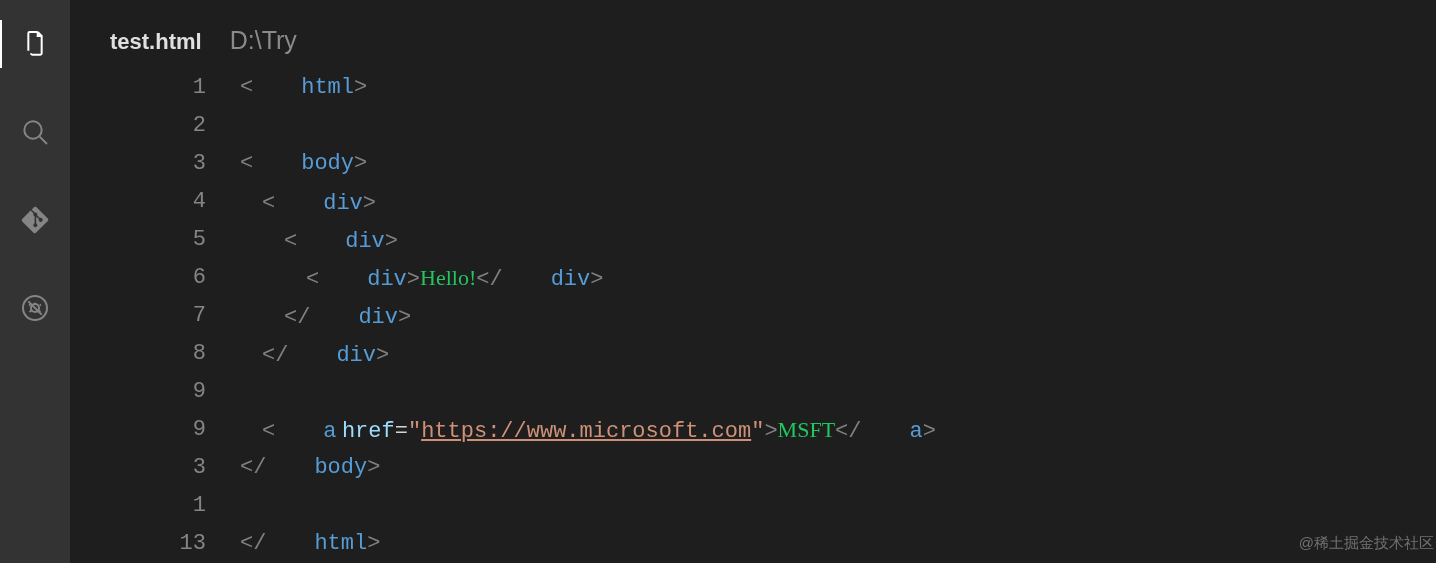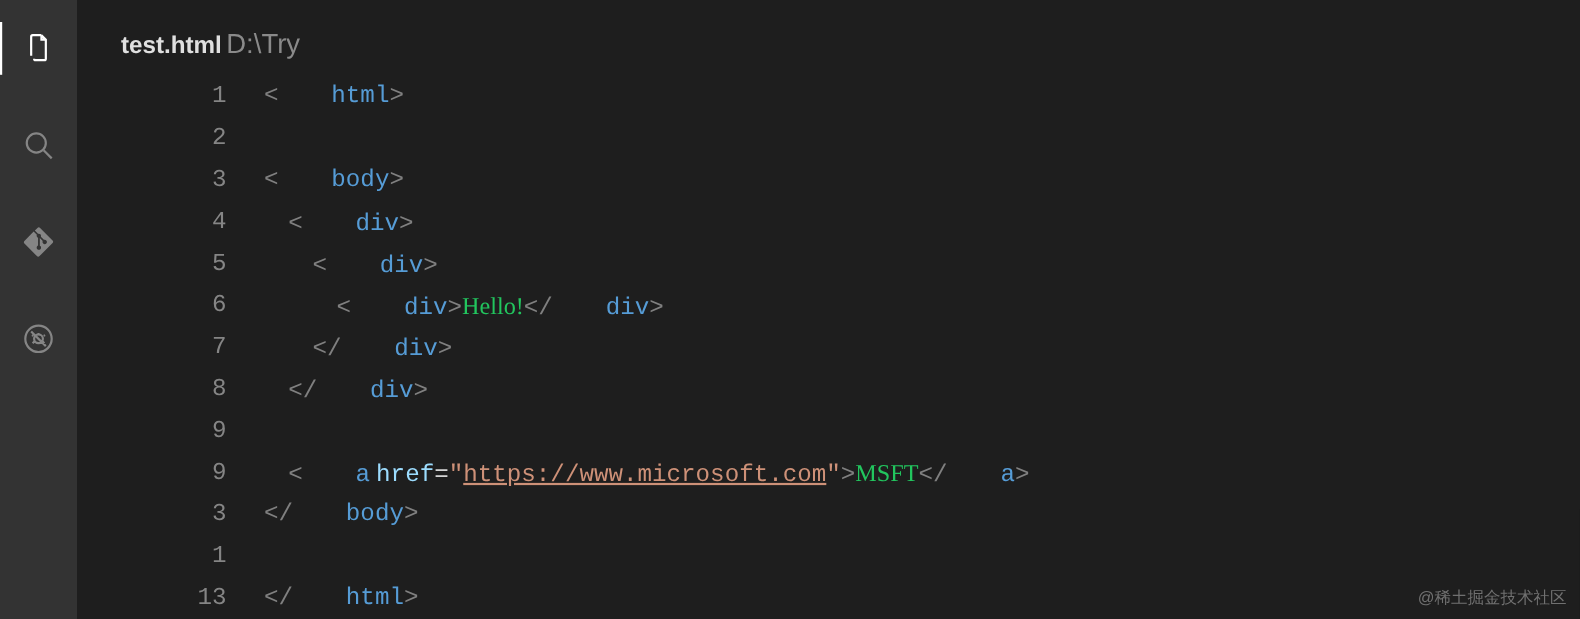--- a/index.html
+++ b/index.html
@@ -8,40 +8,40 @@
 
   
   .activity-bar { width: 70px; background: #333333; display: flex; flex-direction: column; align-items: center; padding-top: 20px; gap: 40px; }
   .activity-item { width: 70px; height: 48px; display: flex; align-items: center; justify-content: center; cursor: pointer; position: relative; }
   .activity-item svg { width: 32px; height: 32px; stroke: #858585; fill: none; stroke-width: 1.5; }
   .activity-item.active svg { stroke: #ffffff; }
   .activity-item.active::before { content:""; position:absolute; left:0; top:0; bottom:0; width:2px; background:#fff; }
 
   
   .main { flex:1; display:flex; flex-direction:column; background:#1e1e1e; position:relative; }
-  .title-row { display:flex; align-items:baseline; gap:4px; padding: 26px 0 14px 40px; font-family: "Segoe UI", sans-serif; }
+  .title-row { display:flex; align-items:baseline; gap:28px; padding: 26px 0 14px 40px; font-family: "Segoe UI", sans-serif; }
   .filename { color:#e0e0e0; font-size:22px; font-weight:600; }
   .filepath { color:#8a8a8a; font-size:25px; font-weight:400; }
 
   .editor { flex:1; display:flex; font-family: Consolas, "Courier New", monospace; font-size:22px; line-height:38px; padding-left: 0; }
   .gutter { width: 170px; text-align:right; color:#858585; padding-right: 34px; user-select:none; }
   .gutter div { height:38px; }
   .code { flex:1; white-space: pre; }
   .code div { height:38px; }
 
   
   .pun  { color:#808080; }
   .tag  { color:#569cd6;margin-left:48px; }
   .attr { color:#9cdcfe; }
   .op   { color:#d4d4d4; }
   .str  { color:#ce9178; }
   .str.u{ text-decoration: underline; }
   .txt  { color:#22c55e;font-family:Liberation Serif, serif; }
 
-  .watermark { position:absolute; right:12px; bottom:10px; color:#707070; font-size:15px; font-family: "Microsoft YaHei","PingFang SC",sans-serif; }
+  .watermark { position:absolute; right:2px; bottom:10px; color:#707070; font-size:15px; font-family: "Microsoft YaHei","PingFang SC",sans-serif; }
 </style>
 </head>
 <body>
 
 <div class="activity-bar">
   <div class="activity-item active">
     <svg viewBox="0 0 24 24">
         <path d="M14 3 H8 a1 1 0 0 0 -1 1 v13 M14 3 l3 3 v13 a1 1 0 0 1 -1 1 H10 a1 1 0 0 1 -1 -1 M14 3 v3 h3"></path>
       </svg>
   </div>

